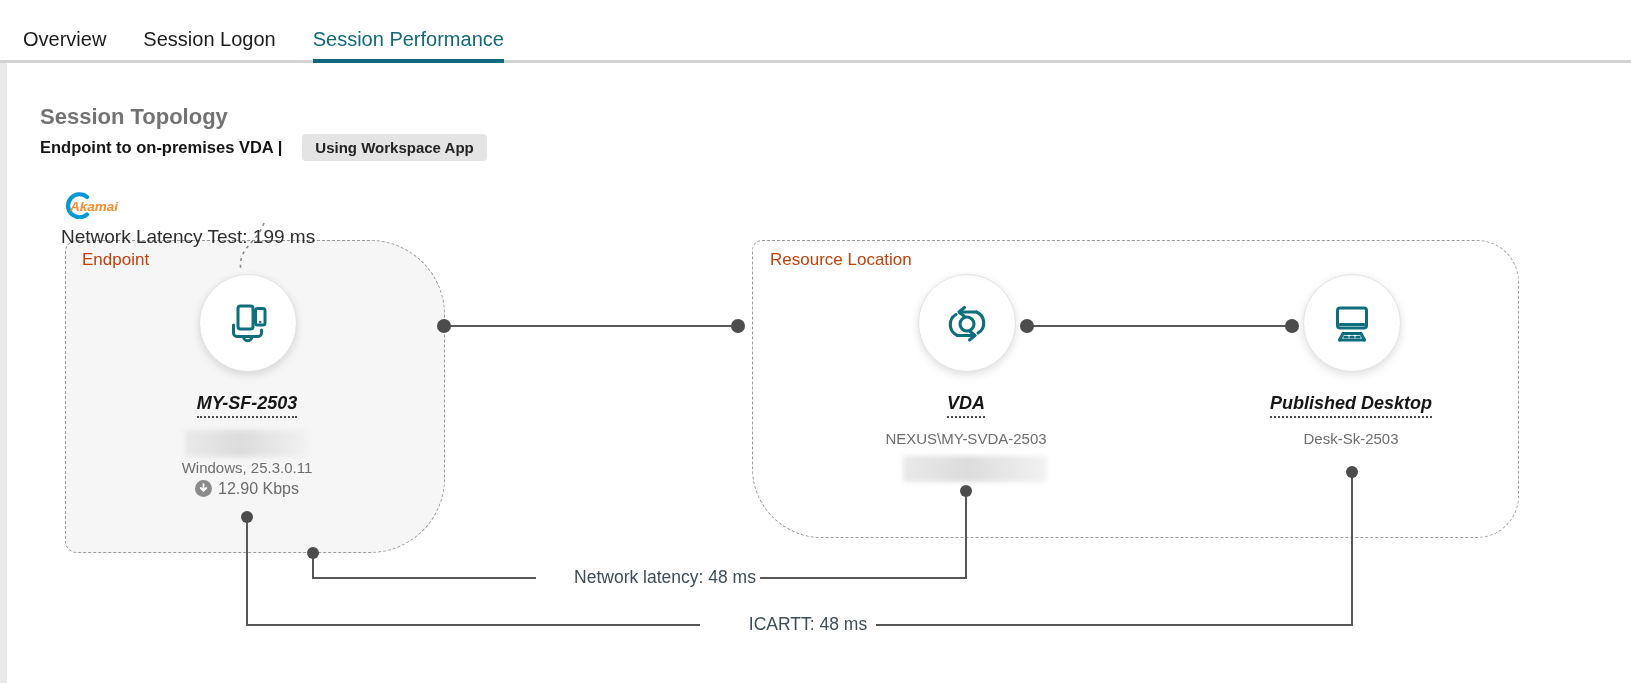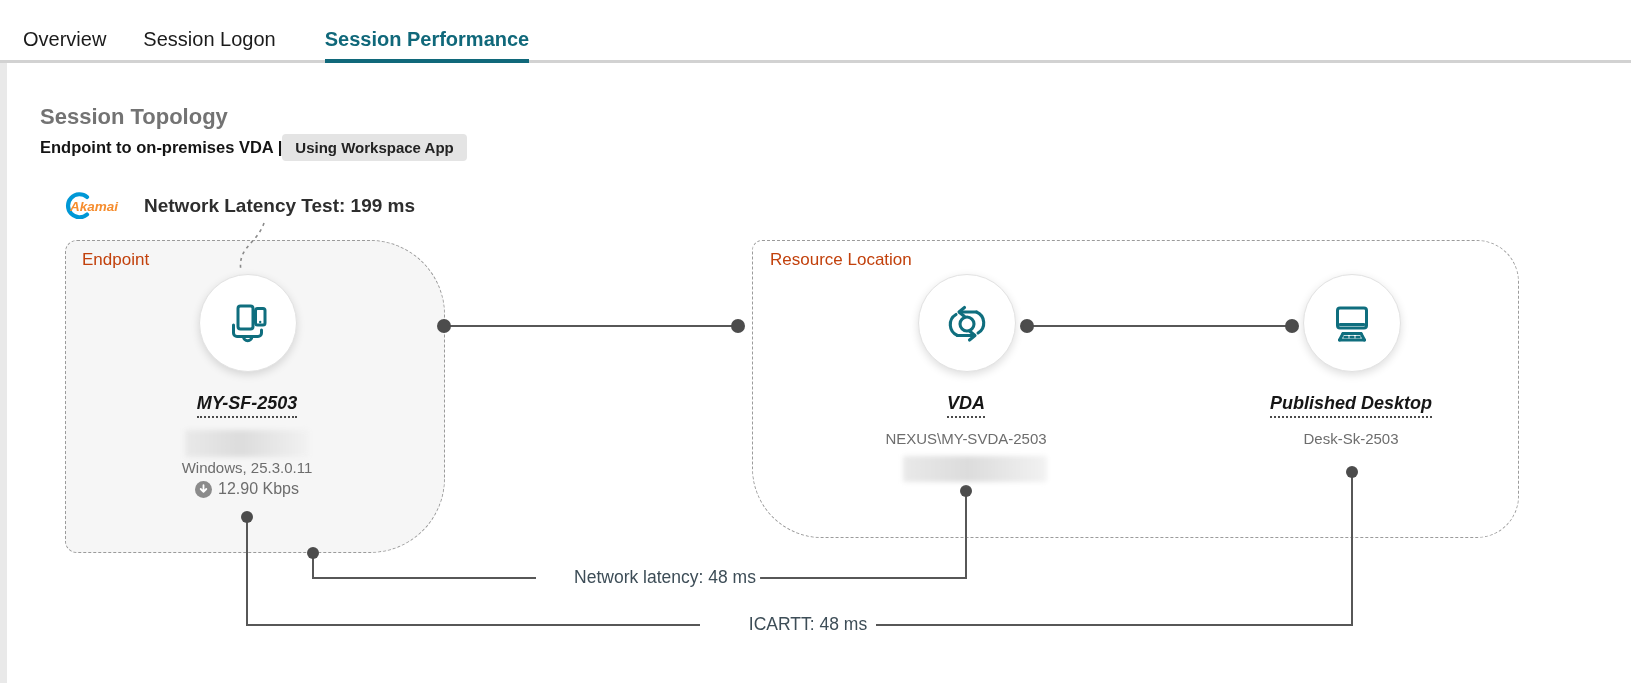--- a/index.html
+++ b/index.html
@@ -10,39 +10,39 @@
   
   .tabbar{
     position:absolute;top:0;left:0;width:1631px;height:63px;box-sizing:border-box;
     background:#fff;border-bottom:3px solid #d2d2d2;
     display:flex;align-items:stretch;padding-left:23px;gap:37px;z-index:10;
   }
   .tab{
     position:relative;display:flex;align-items:center;
     font-size:20px;color:#1b1b1b;cursor:pointer;padding-top:18px;
   }
-  .tab.active{color:#10687a;font-weight:700;margin-left:12px;}
+  .tab.active{color:#10687a;font-weight:400;}
   .tab.active::after{
     content:'';position:absolute;left:0;right:0;bottom:-3px;height:4px;background:#10687a;
   }
   
   .left-strip{position:absolute;left:0;top:63px;width:7px;height:620px;background:#e9e9e9;}
 
   
   .page-title{position:absolute;left:40px;top:104px;font-size:22px;font-weight:700;color:#737373;}
-  .sub-row{position:absolute;left:40px;top:134px;display:flex;align-items:center;gap:0;}
+  .sub-row{position:absolute;left:40px;top:134px;display:flex;align-items:center;gap:20px;}
   .sub-text{font-size:16.5px;font-weight:600;color:#141414;}
   .badge{
     background:#e4e4e4;border-radius:4px;padding:5px 13px;
     font-size:15px;font-weight:600;color:#232323;white-space:nowrap;
   }
 
   
-  .akamai-row{position:absolute;left:61px;top:192px;display:flex;align-items:center;gap:7px;z-index:6;}
-  .latency-label{font-size:19px;color:#2e2e2e;font-weight:bold;}
+  .akamai-row{position:absolute;left:61px;top:192px;display:flex;gap:7px;z-index:6;flex-direction:column;}
+  .latency-label{font-size:19px;color:#2e2e2e;}
 
   
   .group-box{position:absolute;box-sizing:border-box;border:1.5px dashed #9b9b9b;z-index:1;}
   .endpoint-box{left:65px;top:240px;width:380px;height:313px;background:#f6f6f6;border-radius:12px 75px 75px 12px;}
   .resource-box{left:752px;top:240px;width:767px;height:298px;background:#ffffff;border-radius:10px 42px 42px 70px;}
   .group-label{position:absolute;font-size:17px;color:#c2410c;z-index:2;}
 
   
   .connectors{position:absolute;left:0;top:0;z-index:5;pointer-events:none;}
 
@@ -55,21 +55,21 @@
   .node-name{position:absolute;width:220px;text-align:center;font-size:18px;font-weight:700;color:#161616;z-index:6;font-style:italic;}
   .node-name span{border-bottom:2.5px dotted #4a4a4a;padding-bottom:3px;cursor:pointer;}
   .node-sub{position:absolute;width:220px;text-align:center;font-size:15px;color:#6d6d6d;z-index:6;}
   .redacted{
     position:absolute;border-radius:2px;z-index:6;
     background:linear-gradient(90deg,#e9e9e9,#dcdcdc 45%,#f2f2f2);
     filter:blur(2.5px);
   }
   .bw-row{
     position:absolute;left:137px;top:480px;width:220px;z-index:6;
-    display:flex;align-items:flex-end;justify-content:center;gap:6px;
+    display:flex;align-items:flex-start;justify-content:center;gap:6px;
     font-size:16px;color:#6d6d6d;
   }
   .metric-label{
     position:absolute;transform:translateX(-50%);z-index:6;
     font-size:17.5px;color:#3d4d57;white-space:nowrap;background:#fff;padding:0 4px;margin-left:20px;
   }
 </style>
 </head>
 <body>
 

